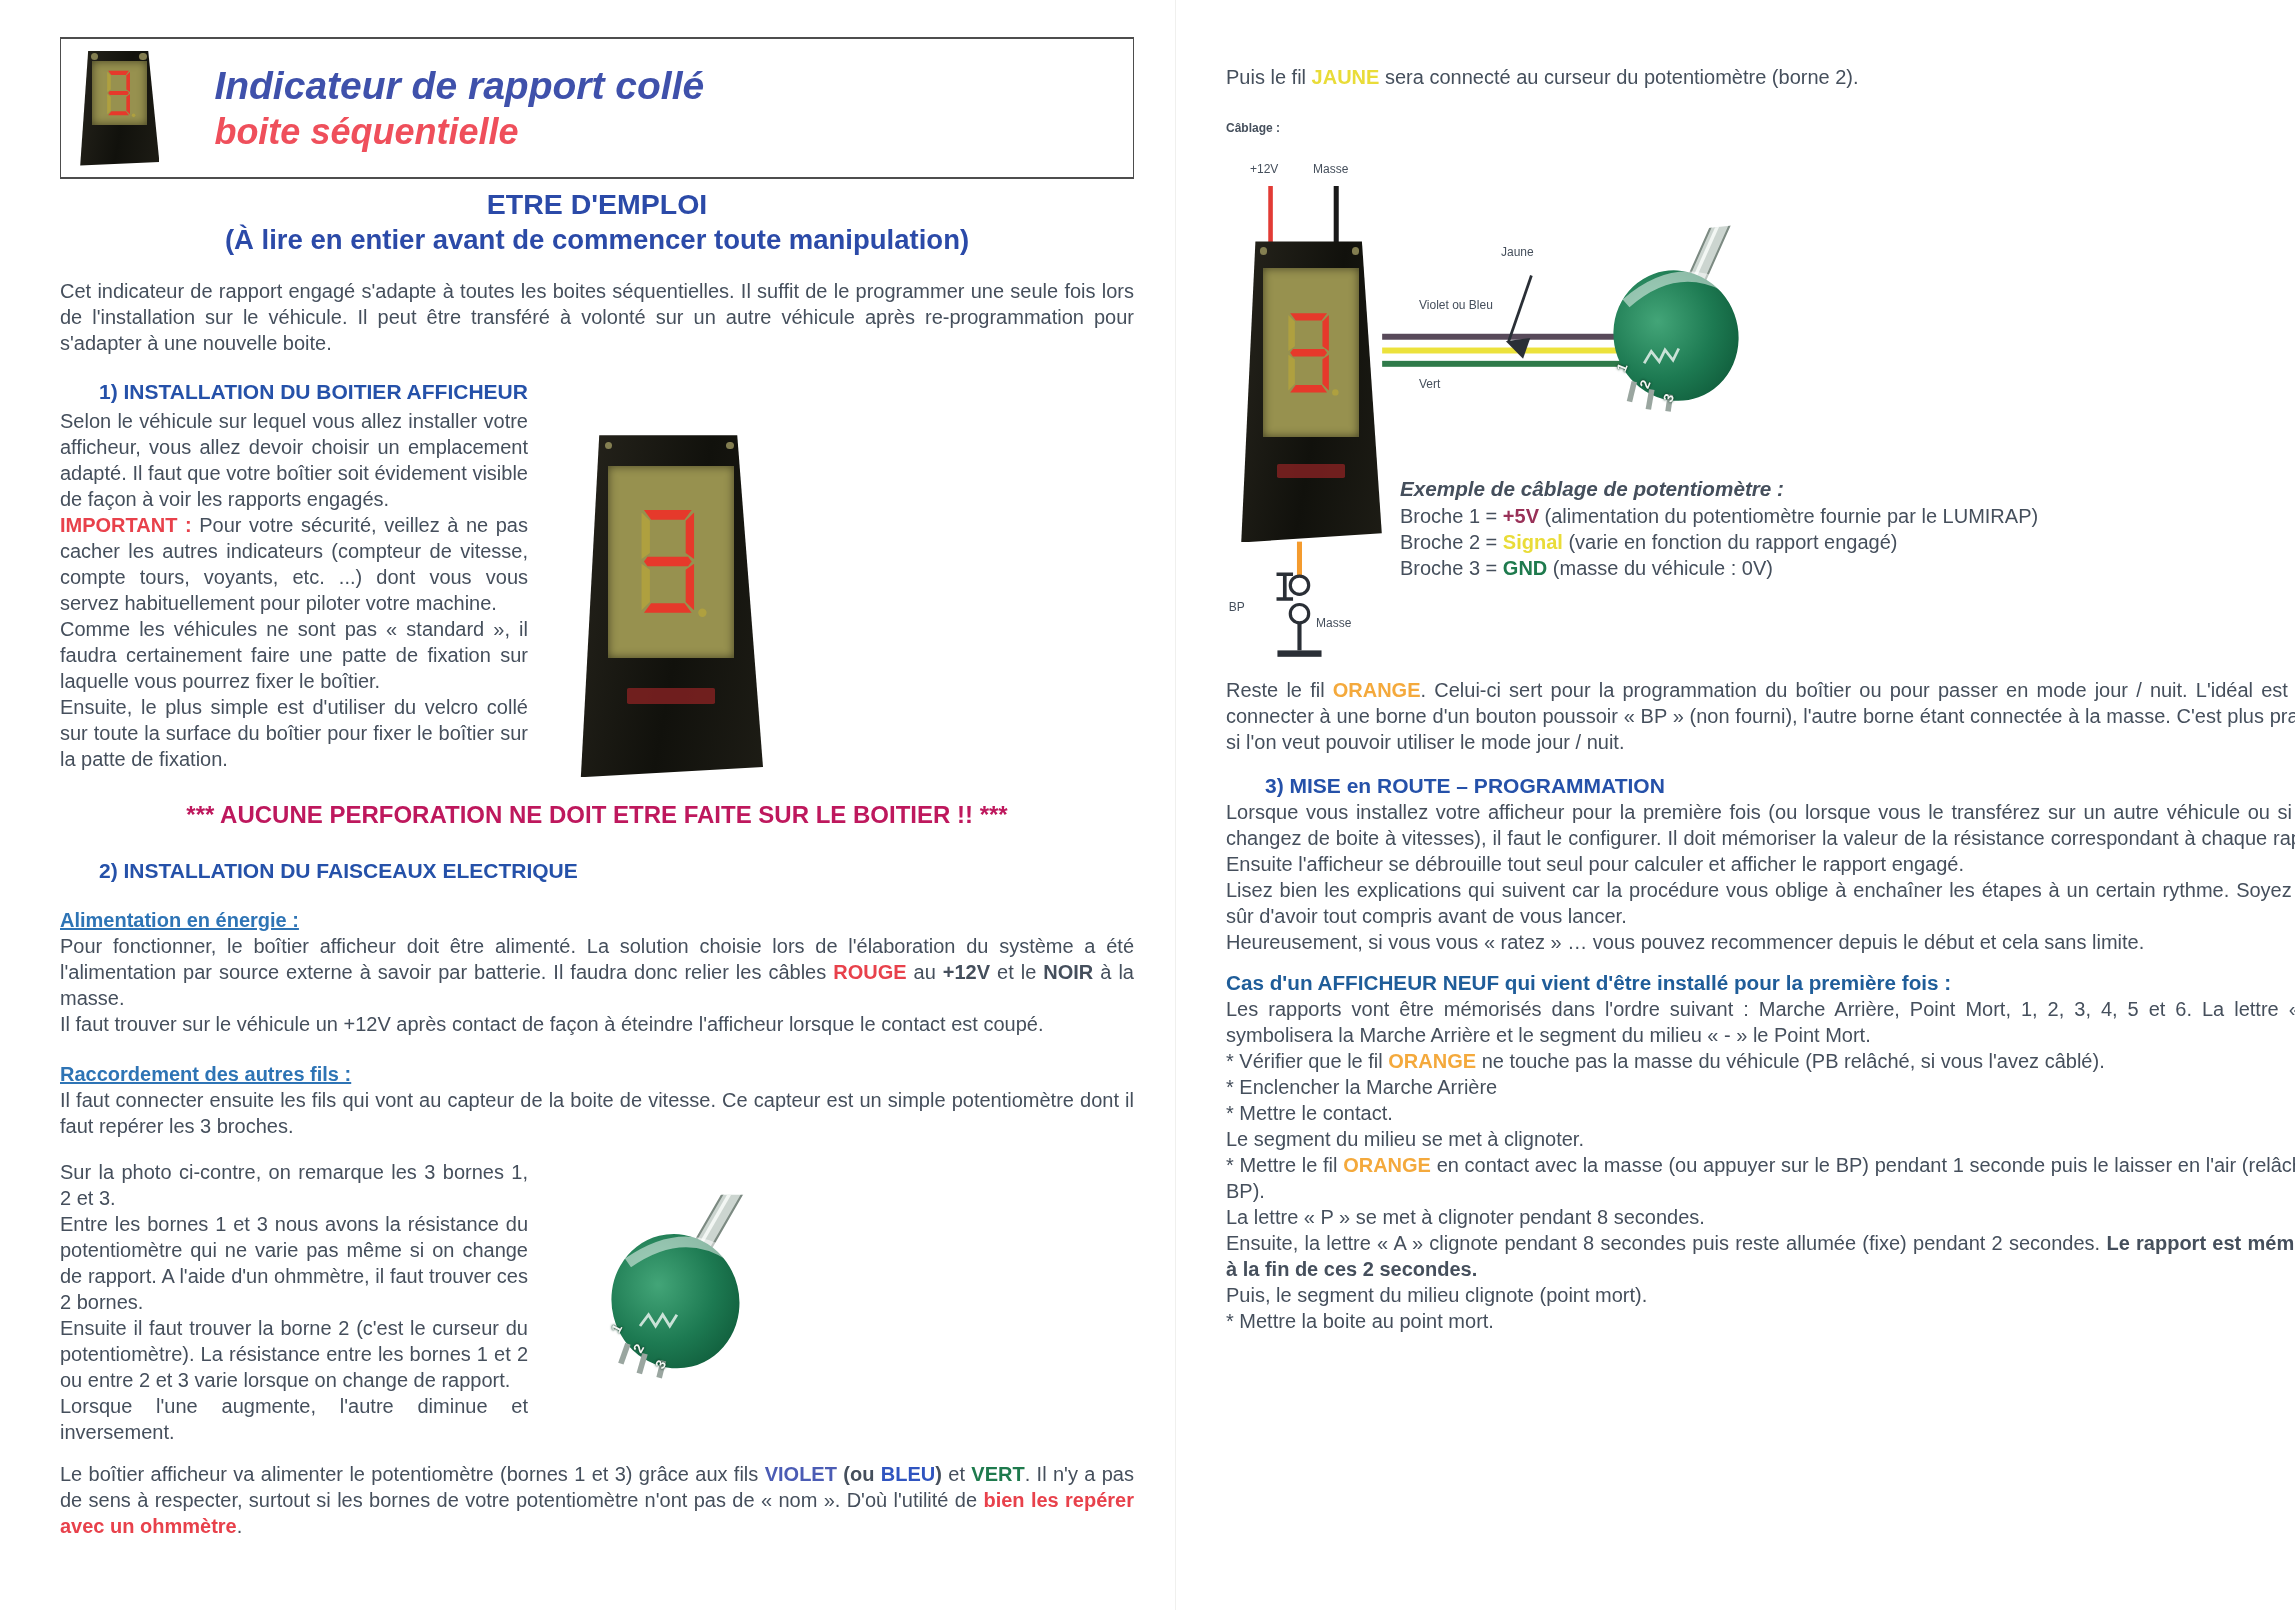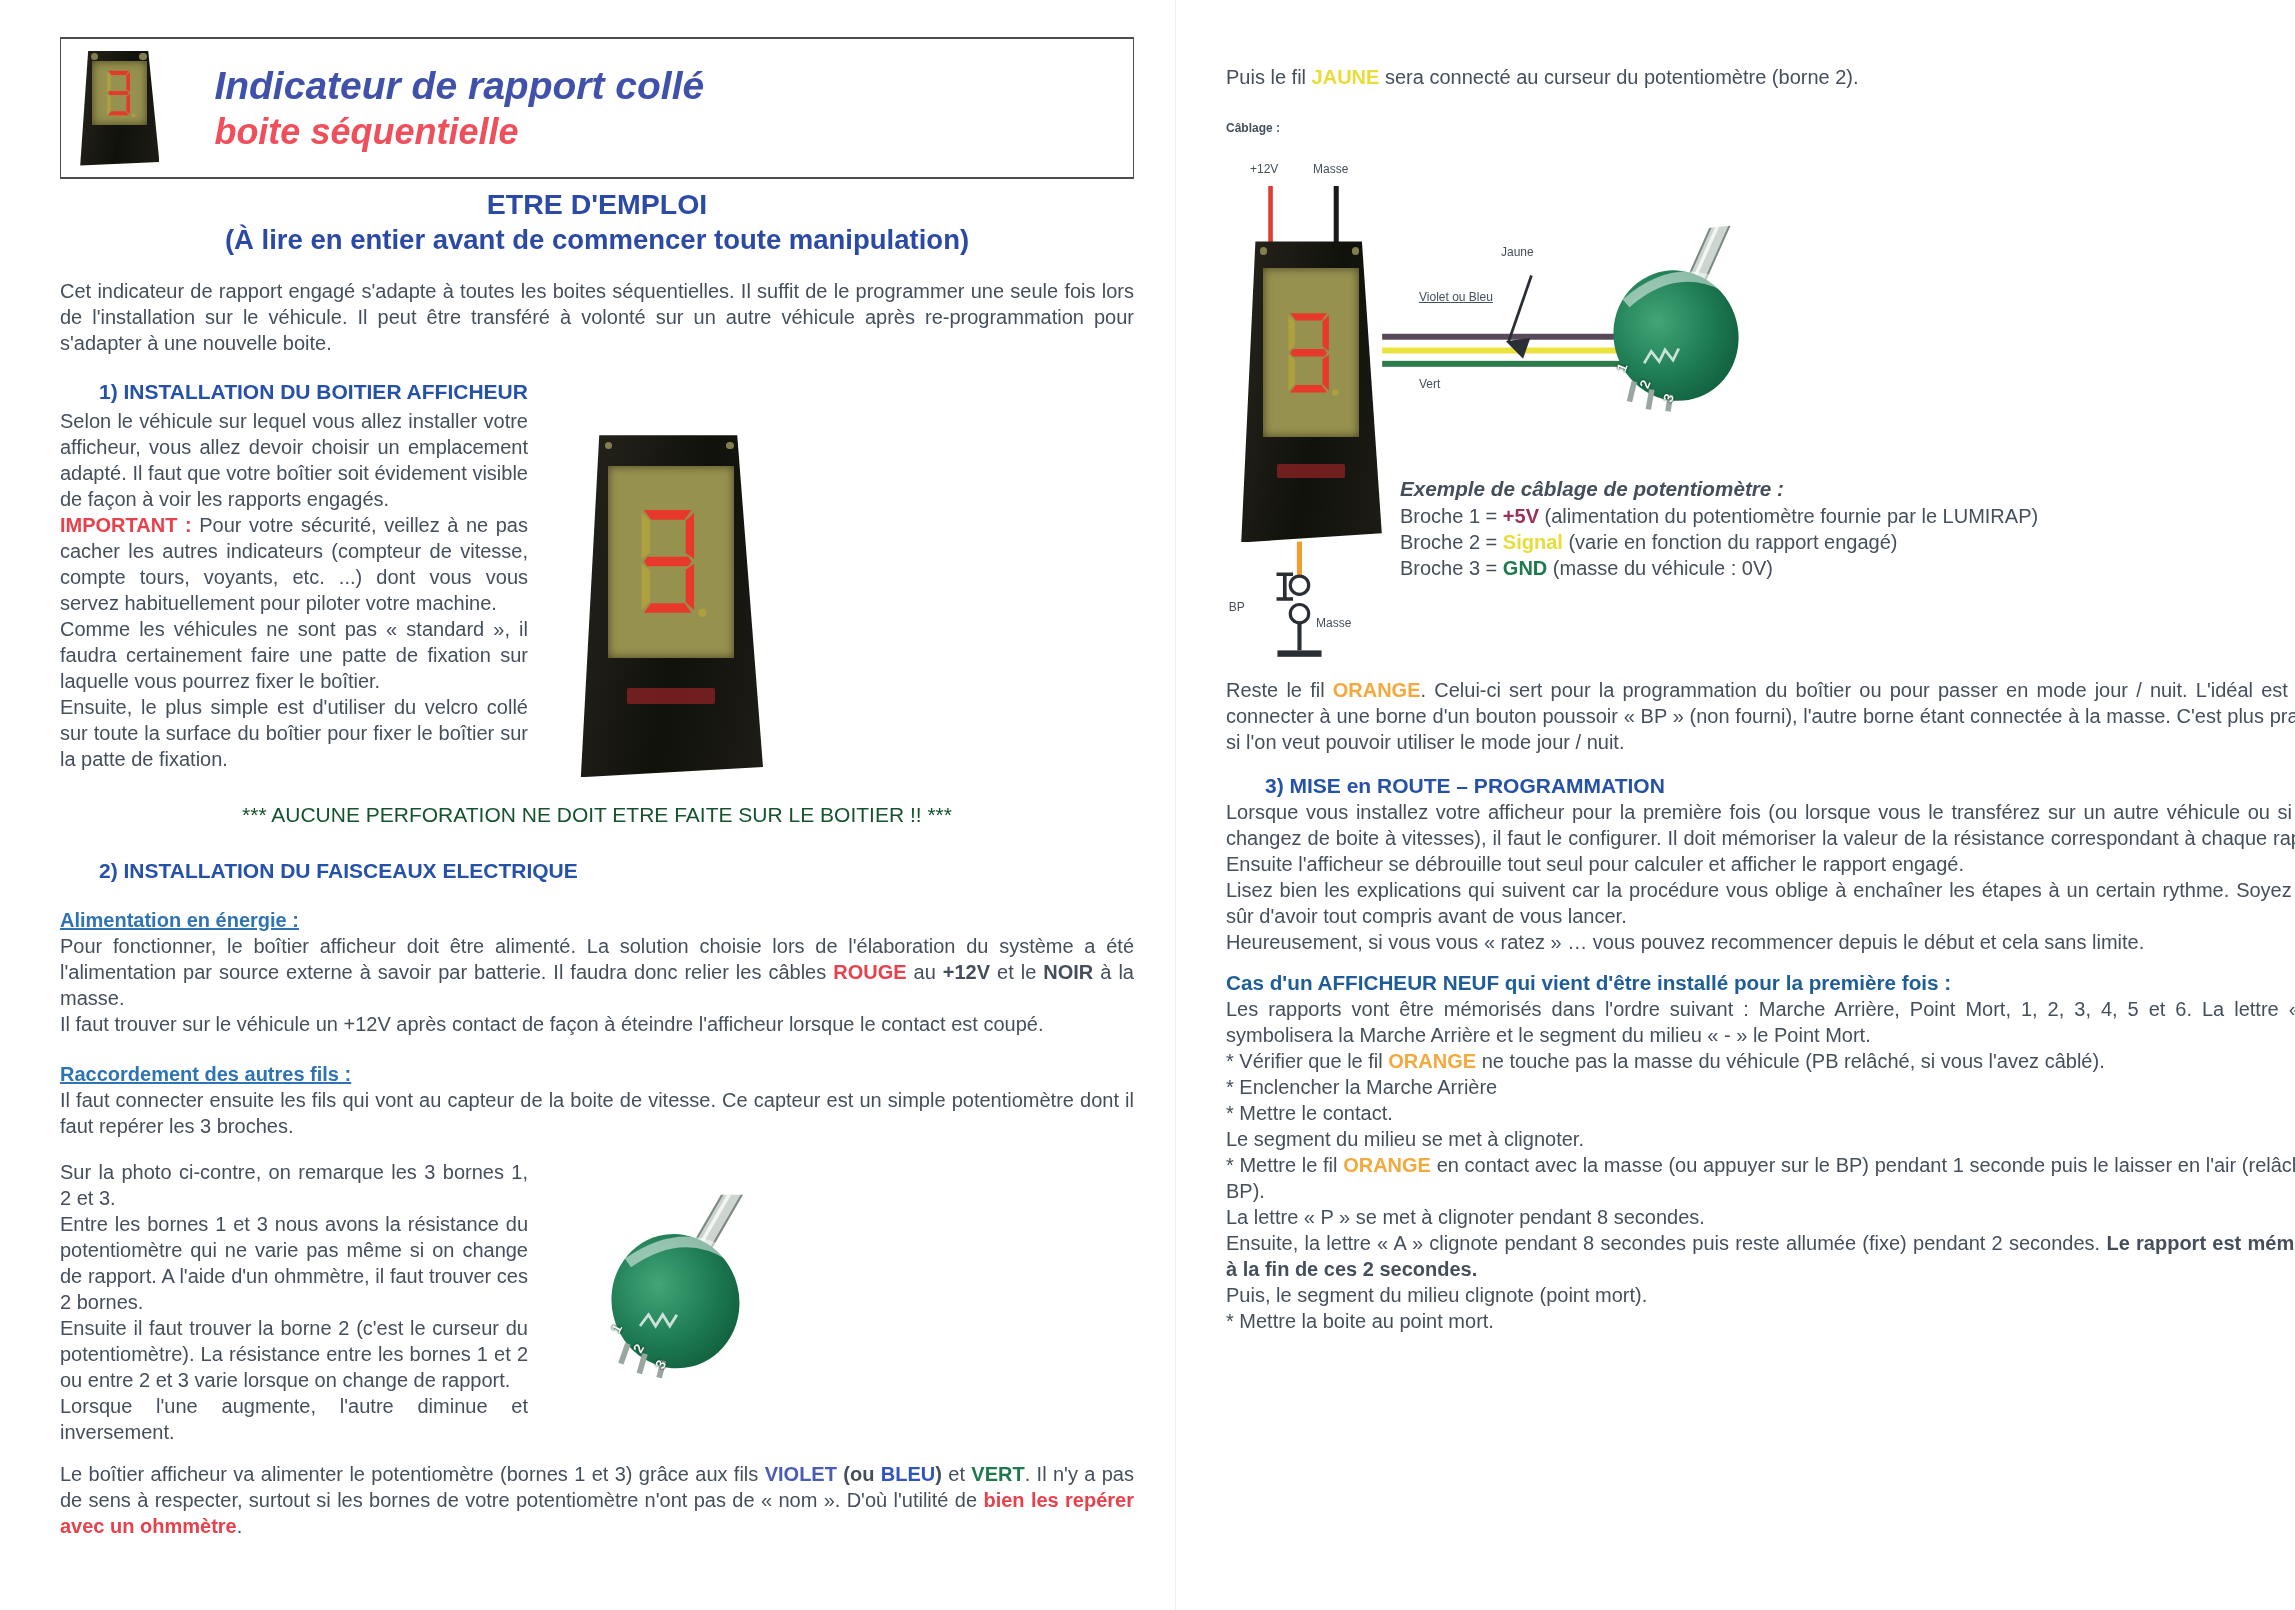--- a/index.html
+++ b/index.html
@@ -22,21 +22,21 @@
   
   .titlebox{height:138px;border:2.8px solid #4d4d4d;border-left-width:1.4px;border-right-width:1.4px;
     display:flex;align-items:center;padding:0 18.4px;gap:55px;background:#fff;}
   .t1{font-size:39px;line-height:44px;font-weight:bold;font-style:italic;color:#3f51ab;}
   .t2{font-size:36px;line-height:40px;font-weight:bold;font-style:italic;color:#ef4f5b;margin-top:3.7px;}
   .mode{margin-top:9.2px;text-align:center;font-size:28.5px;line-height:32px;font-weight:bold;color:#2b4aa8;}
   .modesub{margin-top:1.8px;text-align:center;font-size:27.5px;line-height:36px;font-weight:bold;color:#2b4aa8;}
   .mt6{margin-top:2.8px}.mt24{margin-top:23px}.mt30{margin-top:13.8px}
   .mt36{margin-top:16.5px}.mt44{margin-top:20px}.mt48{margin-top:22px}
   .mt52{margin-top:24px}.mt62{margin-top:28.5px}
-  .warn{margin-top:25px;text-align:center;font-weight:normal;font-size:21px;color:#14532d;}
+  .warn{margin-top:25px;text-align:center;font-weight:bold;font-size:24px;color:#be185d;}
   .rowflex{display:flex;align-items:flex-start;}
   .rowflex .txt{width:468px;flex:0 0 auto;}
   
   .device{position:relative;background:linear-gradient(100deg,#26241c 0%,#11110c 55%,#1d1c15 100%);
     clip-path:polygon(11% 0%, 86% 0%, 100% 97%, 1% 100%);}
   .dev-screen{position:absolute;left:16%;right:16%;top:9%;height:56%;background:#97914f;
     box-shadow:inset 0 0 9.2px rgba(0,0,0,.55);display:flex;align-items:center;justify-content:center;}
   .dev-screen svg{width:62%;height:84%;}
   .dev-label{position:absolute;left:26%;width:48%;top:74%;height:4.5%;background:#7a2020;border-radius:1.8px;opacity:.9;}
   .screw{position:absolute;width:7.3px;height:7.3px;border-radius:50%;background:#8f8a58;opacity:.9;}
@@ -49,21 +49,21 @@
   .pot svg{width:100%;height:100%;}
   .pot .pin{position:absolute;color:#f2f6f2;font-size:13.8px;font-weight:bold;transform:rotate(-62deg);
     text-shadow:0 0 2.8px #0c3b26,0 0 1.4px #0c3b26;}
   .pot .pin1{left:8%;bottom:26%;} .pot .pin2{left:22%;bottom:16%;} .pot .pin3{left:36%;bottom:8%;}
   .pot-col1{width:156px;height:202px;margin-left:73px;margin-top:27.5px;flex:0 0 auto;}
   
   .diagram{position:relative;width:1116px;height:569px;margin-top:18.4px;}
   .diagram .dlabel{position:absolute;font-size:12px;line-height:23px;color:#454f5c;white-space:nowrap;}
   .lbl-cablage{left:0;top:8.3px;font-weight:bold;font-size:21px;}
   .lbl-12v{left:24px;top:50px;} .lbl-masse-top{left:87px;top:50px;}
-  .lbl-violet{left:193px;top:178px;text-decoration:underline;} .lbl-jaune{left:275px;top:133px;} .lbl-vert{left:193px;top:265px;}
+  .lbl-violet{left:193px;top:186px;} .lbl-jaune{left:275px;top:133px;} .lbl-vert{left:193px;top:265px;}
   .lbl-bp{left:2.8px;top:488px;} .lbl-masse-bot{left:90px;top:504px;}
   .diagram-device{position:absolute;left:13.8px;top:133px;width:142px;height:301px;}
   .diagram-pot{position:absolute;left:376px;top:115px;width:152px;height:197px;transform:rotate(-6deg);}
   .dsvg{position:absolute;inset:0;width:100%;height:100%;}
   .w-red{stroke:#e23b35;stroke-width:10;} .w-black{stroke:#1a1a1a;stroke-width:11;}
   .f-purple{fill:#584a5a;} .f-yellow{fill:#ece23c;} .f-green{fill:#2f7a4a;}
   .w-orange{stroke:#f49b2e;stroke-width:11;} .w-dark{stroke:#2a2f36;stroke-width:9;}
   .bp-c{fill:#fff;stroke:#2a2f36;stroke-width:7;}
   .bp-br{stroke:#2a2f36;stroke-width:8;fill:none;}
   .gnd{fill:#2a2f36;}

